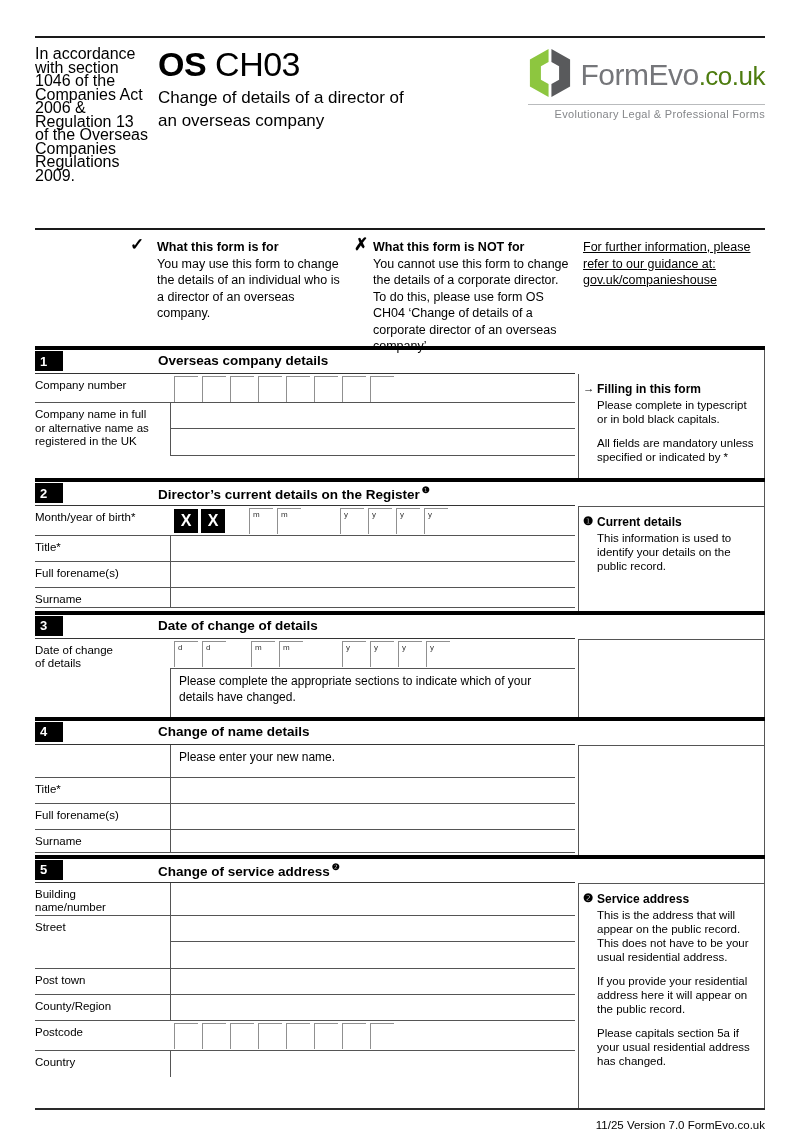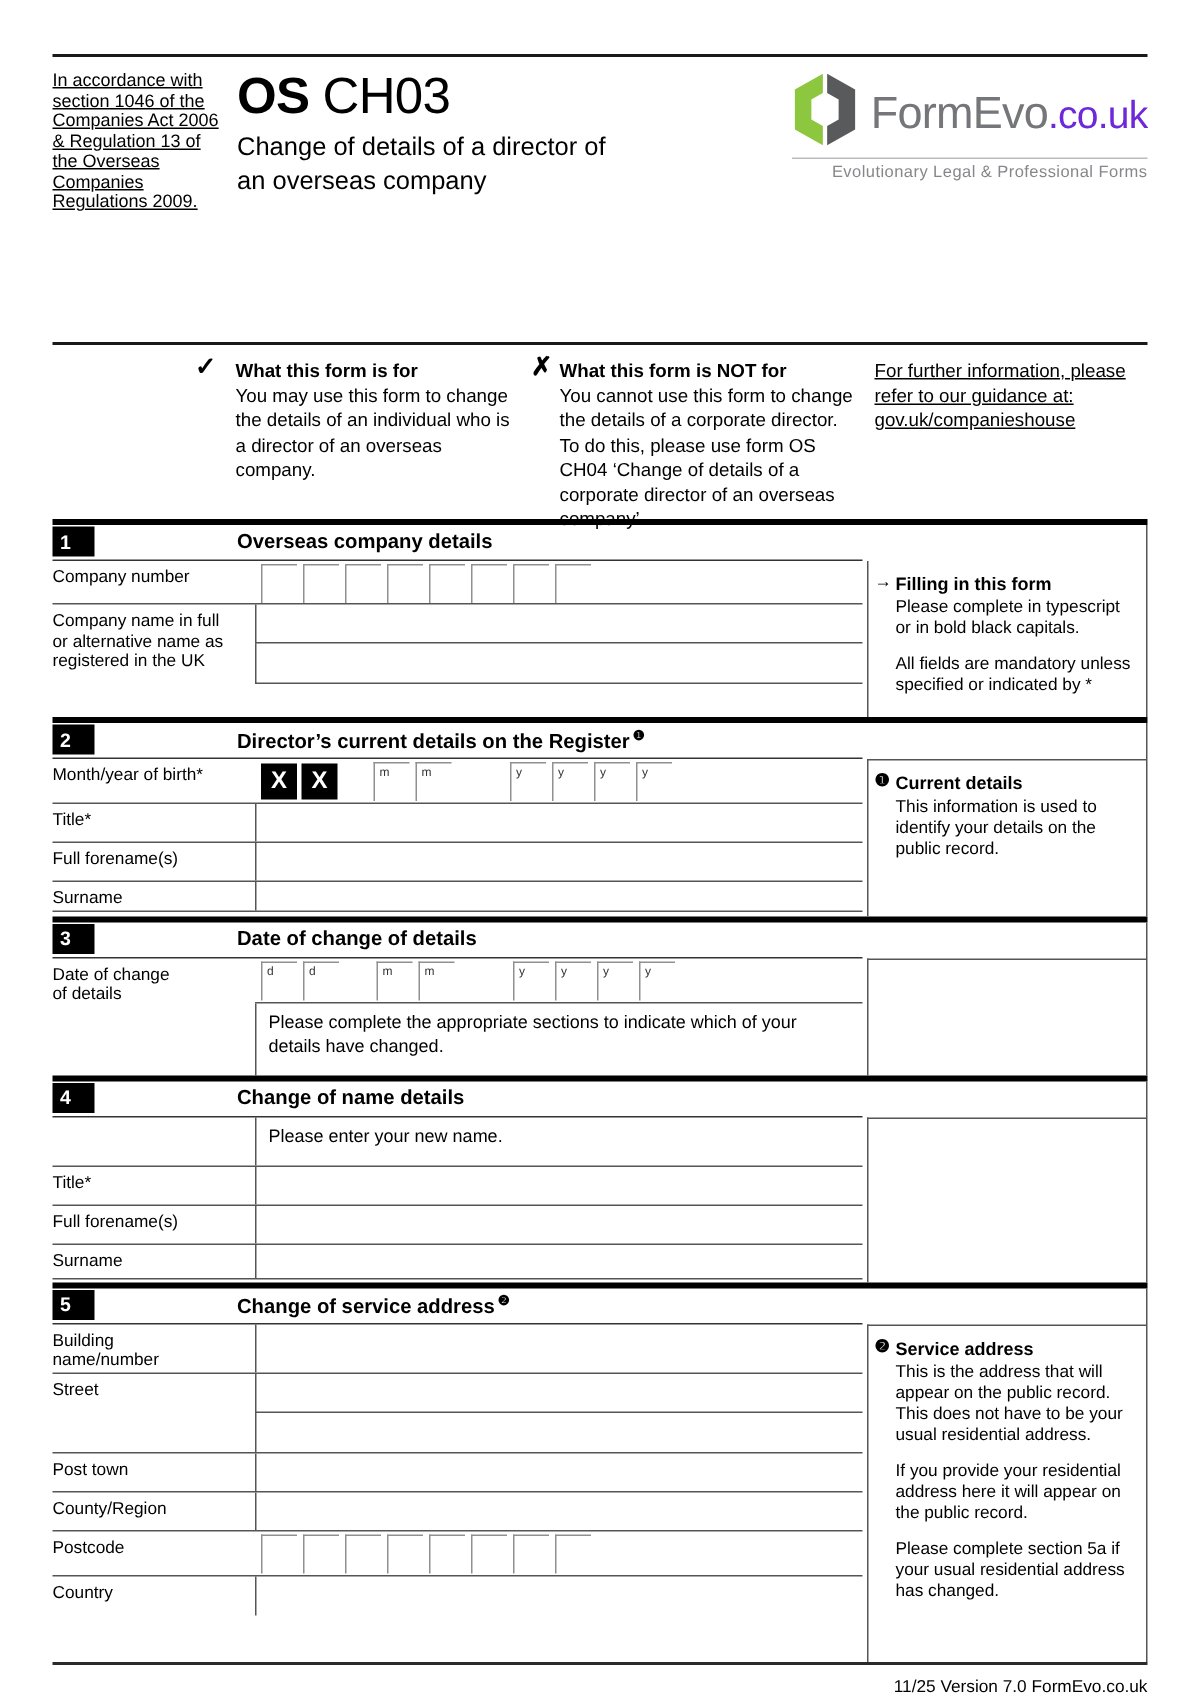--- a/index.html
+++ b/index.html
@@ -4,29 +4,29 @@
 <style>
   * { margin:0; padding:0; box-sizing:border-box; }
   body { width:800px; height:1130px; background:#fff; color:#000;
          font-family:"Liberation Sans", sans-serif; }
   .page { position:relative; width:800px; height:1130px; overflow:hidden; }
   .content { margin:0 35px; width:730px; }
 
   
   .top-rule { margin-top:36px; border-top:2px solid #1a1a1a; }
   .header-row { height:190px; display:flex; padding-top:7px; }
-  .legal-note { width:114px; font-size:12px; line-height:13.5px; padding-top:2px;text-decoration:underline; }
+  .legal-note { width:114px; font-size:16px; line-height:13.5px; padding-top:2px; }
   .title-block { margin-left:9px; width:330px; }
   .form-code { font-size:34px; line-height:38px; letter-spacing:-0.5px; }
   .form-code .bold { font-weight:700; }
   .form-title { font-size:17px; line-height:23px; margin-top:3px; }
   .logo-block { margin-left:auto; padding-top:4px; }
   .logo-row { display:flex; align-items:center; }
   .logo-text { margin-left:8px; font-size:30px; color:#75767a; letter-spacing:-0.5px; }
-  .logo-suffix { color:#6d28d9; font-size:26px; }
+  .logo-suffix { color:#4d7c0f; font-size:26px; }
   .logo-tagline { border-top:1px solid #b9bbbd; margin-top:3px; padding-top:3px;
                   font-size:11px; color:#85878a; letter-spacing:0.3px; text-align:right; }
 
   
   .intro { border-top:2px solid #1a1a1a; height:118px; display:flex; padding-top:9px; }
   .intro-col { position:relative; font-size:12.5px; line-height:16.5px; }
   .intro-col h4 { font-size:12.5px; }
   .col-for { margin-left:95px; width:212px; padding-left:27px; }
   .col-notfor { margin-left:12px; width:216px; padding-left:19px; }
   .col-guidance { margin-left:auto; width:182px;text-decoration:underline; }
@@ -323,21 +323,21 @@
         </div>
         <div class="pad31"></div>
       </div>
       <div class="aside">
         <div class="aside-spacer"></div>
         <div class="aside-box">
           <span class="aside-marker">❷</span>
           <h5>Service address</h5>
           <p>This is the address that will appear on the public record. This does not have to be your usual residential address.</p>
           <p>If you provide your residential address here it will appear on the public record.</p>
-          <p>Please complete section 5a if your usual residential address has changed.</p>
+          <p>Please capitals section 5a if your usual residential address has changed.</p>
         </div>
       </div>
     </div>
 
     <div class="end-rule"></div>
     <div class="footer-text">11/25 Version 7.0 FormEvo.co.uk</div>
 
   </div>
 </div>
 

